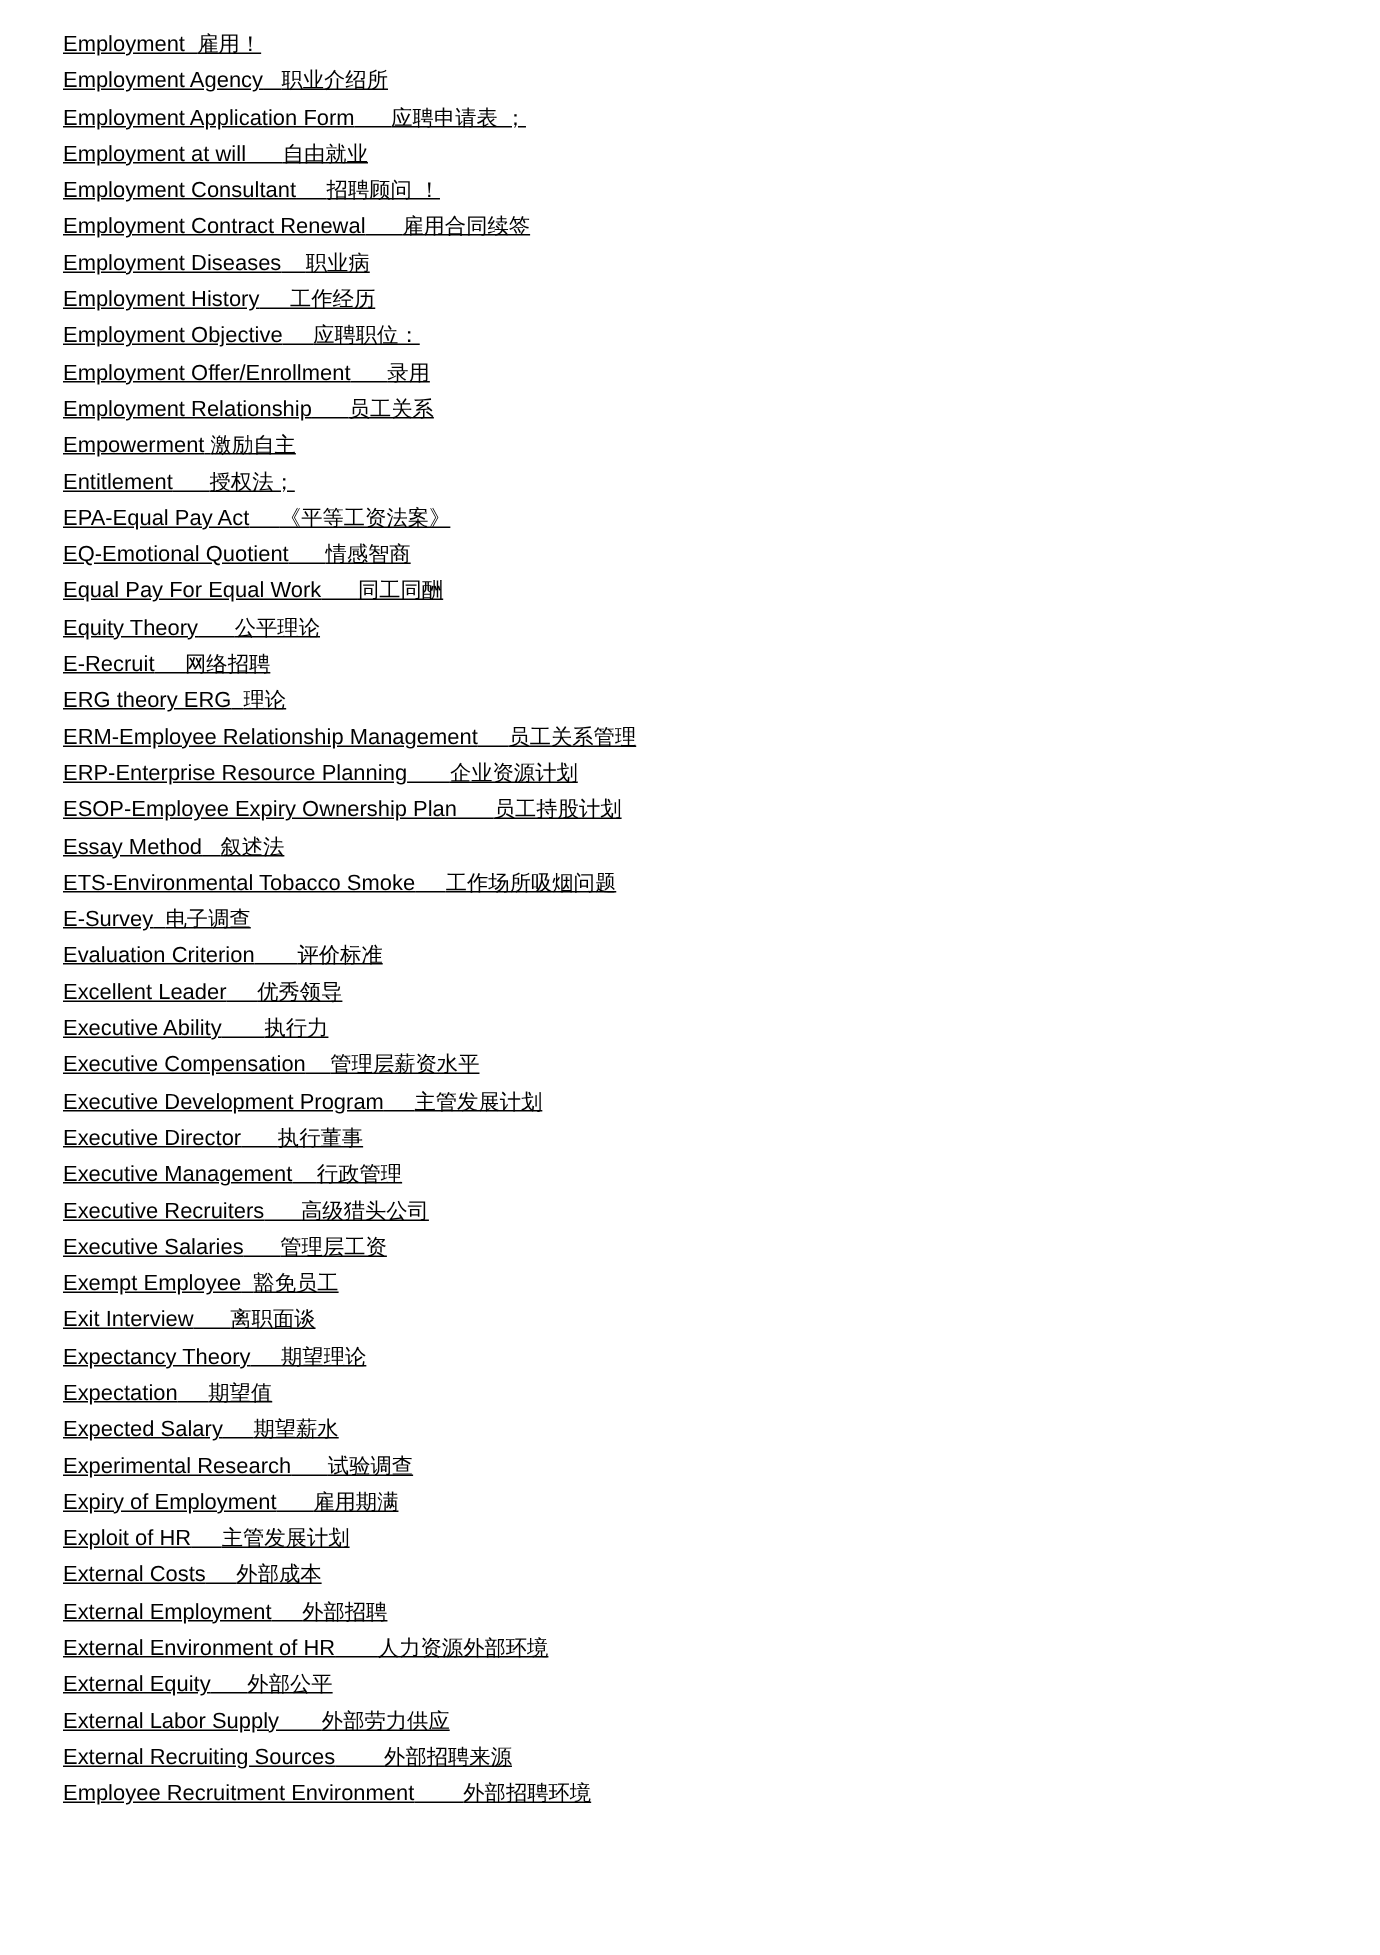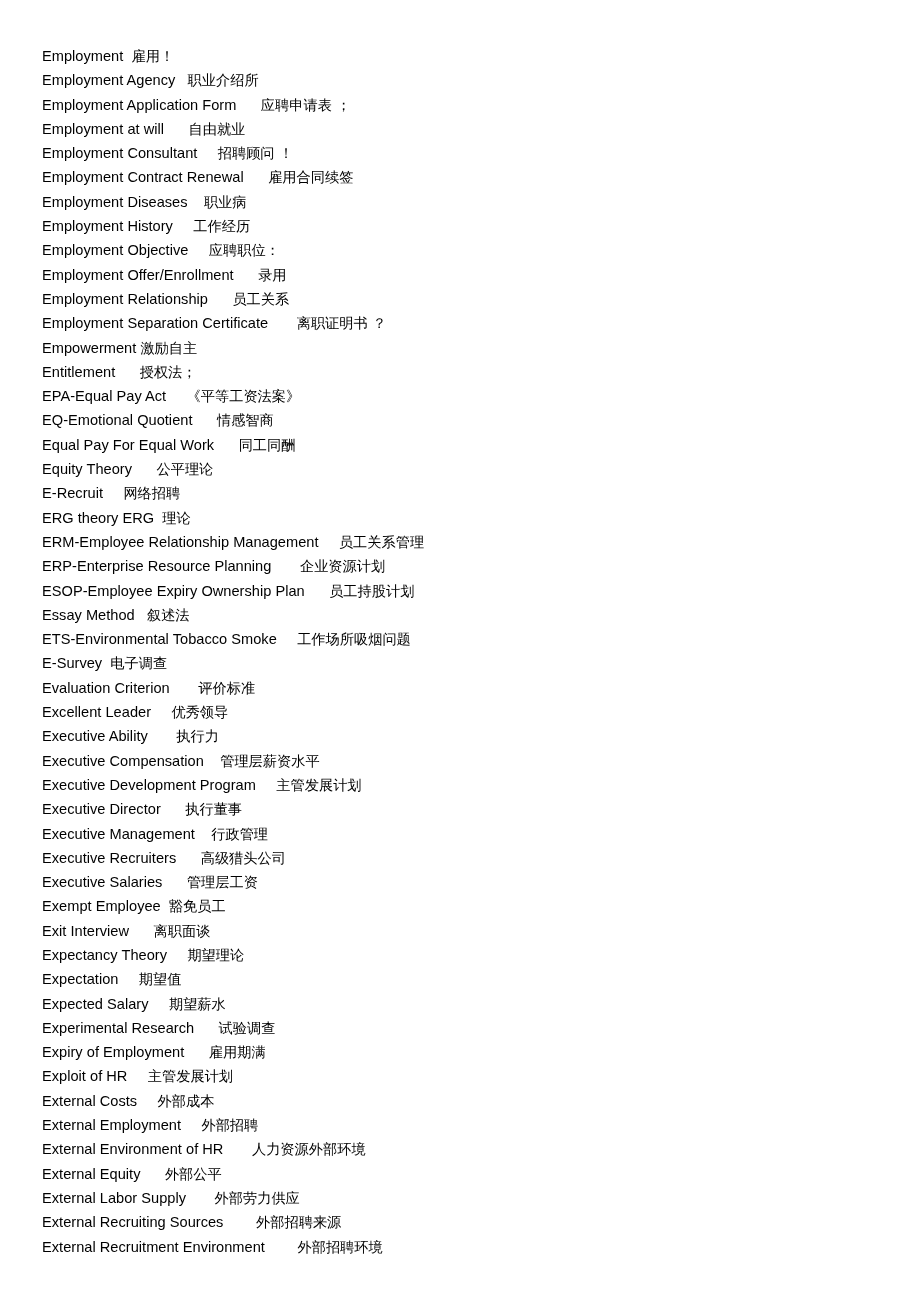--- a/index.html
+++ b/index.html
@@ -16,21 +16,22 @@
     color: #000000;
     -webkit-font-smoothing: antialiased;
   }
 
   #page {
     position: relative;
     width: 920px;
     height: 1303px;
     background: #ffffff;
     box-sizing: border-box;
-    padding: 44px 0 0 42px;
+    padding: 18px 0 0 42px;
+    text-decoration: underline;
   }
 
   .glossary-list {
     list-style: none;
     margin: 0;
     padding: 0;
   }
 
   .glossary-entry {
     height: 24.3px;
@@ -69,21 +70,20 @@
       <li class="glossary-entry"><span class="term">Employment Agency</span><span class="gap">   </span><span class="gloss">职业介绍所</span></li>
       <li class="glossary-entry"><span class="term">Employment Application Form</span><span class="gap">      </span><span class="gloss">应聘申请表 ；</span></li>
       <li class="glossary-entry"><span class="term">Employment at will</span><span class="gap">      </span><span class="gloss">自由就业</span></li>
       <li class="glossary-entry"><span class="term">Employment Consultant</span><span class="gap">     </span><span class="gloss">招聘顾问 ！</span></li>
       <li class="glossary-entry"><span class="term">Employment Contract Renewal</span><span class="gap">      </span><span class="gloss">雇用合同续签</span></li>
       <li class="glossary-entry"><span class="term">Employment Diseases</span><span class="gap">    </span><span class="gloss">职业病</span></li>
       <li class="glossary-entry"><span class="term">Employment History</span><span class="gap">     </span><span class="gloss">工作经历</span></li>
       <li class="glossary-entry"><span class="term">Employment Objective</span><span class="gap">     </span><span class="gloss">应聘职位：</span></li>
       <li class="glossary-entry"><span class="term">Employment Offer/Enrollment</span><span class="gap">      </span><span class="gloss">录用</span></li>
       <li class="glossary-entry"><span class="term">Employment Relationship</span><span class="gap">      </span><span class="gloss">员工关系</span></li>
-      <li class="glossary-entry"><span class="term">Employment Separation Certificate</span><span class="gap">       </span><span class="gloss">离职证明书 ？</span></li>
       <li class="glossary-entry"><span class="term">Empowerment</span><span class="gap"> </span><span class="gloss">激励自主</span></li>
       <li class="glossary-entry"><span class="term">Entitlement</span><span class="gap">      </span><span class="gloss">授权法；</span></li>
       <li class="glossary-entry"><span class="term">EPA-Equal Pay Act</span><span class="gap">     </span><span class="gloss">《平等工资法案》</span></li>
       <li class="glossary-entry"><span class="term">EQ-Emotional Quotient</span><span class="gap">      </span><span class="gloss">情感智商</span></li>
       <li class="glossary-entry"><span class="term">Equal Pay For Equal Work</span><span class="gap">      </span><span class="gloss">同工同酬</span></li>
       <li class="glossary-entry"><span class="term">Equity Theory</span><span class="gap">      </span><span class="gloss">公平理论</span></li>
       <li class="glossary-entry"><span class="term">E-Recruit</span><span class="gap">     </span><span class="gloss">网络招聘</span></li>
       <li class="glossary-entry"><span class="term">ERG theory ERG</span><span class="gap">  </span><span class="gloss">理论</span></li>
       <li class="glossary-entry"><span class="term">ERM-Employee Relationship Management</span><span class="gap">     </span><span class="gloss">员工关系管理</span></li>
       <li class="glossary-entry"><span class="term">ERP-Enterprise Resource Planning</span><span class="gap">       </span><span class="gloss">企业资源计划</span></li>
@@ -107,15 +107,15 @@
       <li class="glossary-entry"><span class="term">Expected Salary</span><span class="gap">     </span><span class="gloss">期望薪水</span></li>
       <li class="glossary-entry"><span class="term">Experimental Research</span><span class="gap">      </span><span class="gloss">试验调查</span></li>
       <li class="glossary-entry"><span class="term">Expiry of Employment</span><span class="gap">      </span><span class="gloss">雇用期满</span></li>
       <li class="glossary-entry"><span class="term">Exploit of HR</span><span class="gap">     </span><span class="gloss">主管发展计划</span></li>
       <li class="glossary-entry"><span class="term">External Costs</span><span class="gap">     </span><span class="gloss">外部成本</span></li>
       <li class="glossary-entry"><span class="term">External Employment</span><span class="gap">     </span><span class="gloss">外部招聘</span></li>
       <li class="glossary-entry"><span class="term">External Environment of HR</span><span class="gap">       </span><span class="gloss">人力资源外部环境</span></li>
       <li class="glossary-entry"><span class="term">External Equity</span><span class="gap">      </span><span class="gloss">外部公平</span></li>
       <li class="glossary-entry"><span class="term">External Labor Supply</span><span class="gap">       </span><span class="gloss">外部劳力供应</span></li>
       <li class="glossary-entry"><span class="term">External Recruiting Sources</span><span class="gap">        </span><span class="gloss">外部招聘来源</span></li>
-      <li class="glossary-entry"><span class="term">External Recruitment Environment</span><span class="gap">        </span><span class="gloss">外部招聘环境</span></li>
+      <li class="glossary-entry"><span class="term">Employee Recruitment Environment</span><span class="gap">        </span><span class="gloss">外部招聘环境</span></li>
     </ul>
 </div>
 
 </body></html>

